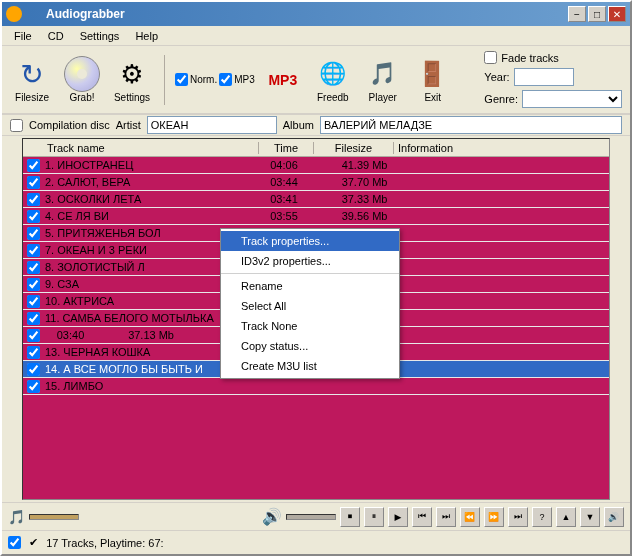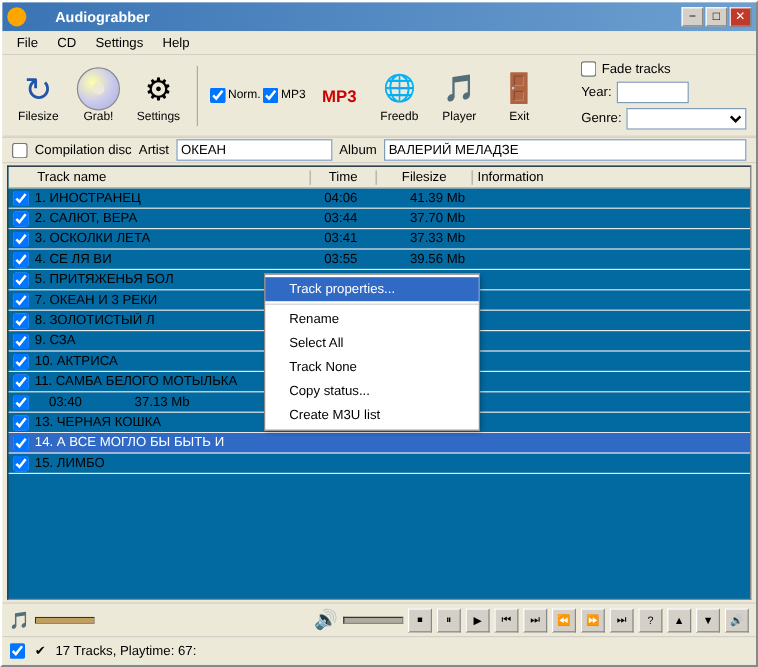--- a/index.html
+++ b/index.html
@@ -171,23 +171,23 @@
       background: white;
       font-size: 11px;
       padding: 1px 3px;
     }
 
     
     .tracklist-container {
       flex: 1;
       overflow: hidden;
       position: relative;
-      background: #0369a1;
+      background: #be185d;
       border: 1px inset #888;
-      margin: 2px 4px;
+      margin: 2px 20px;
     }
     .tracklist-header {
       display: flex;
       background: #ece9d8;
       border-bottom: 1px solid #b0aaa0;
       height: 18px;
       align-items: center;
       position: sticky;
       top: 0;
     }
@@ -578,20 +578,21 @@
   </div>
 
   <div class="statusbar">
     <input type="checkbox" checked="" style="">
     <span>✔</span>
     <span>17 Tracks,  Playtime: 67:</span>
   </div>
 
   <div class="context-menu" id="context-menu">
   <div class="ctx-item highlighted">Track properties...</div>
+      <div class="ctx-item">ID3v2 properties...</div>
       <div class="ctx-separator"></div>
       <div class="ctx-item">Rename</div>
       <div class="ctx-item">Select All</div>
       <div class="ctx-item">Track None</div>
       <div class="ctx-item">Copy status...</div>
       <div class="ctx-item">Create M3U list</div>
     </div>
 
 </div>
 

